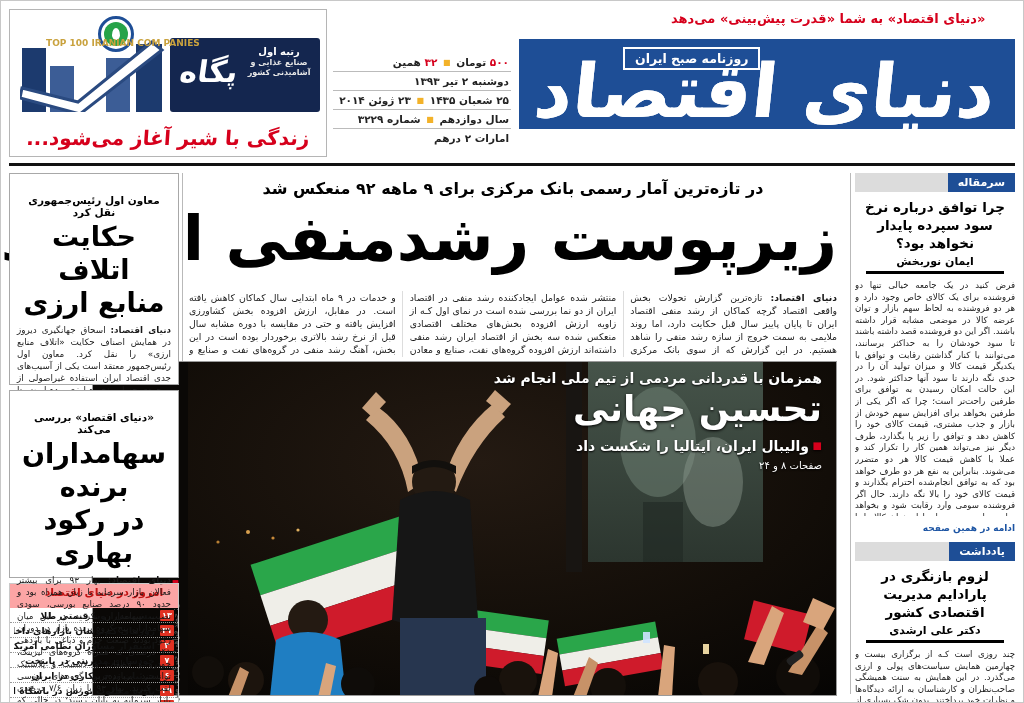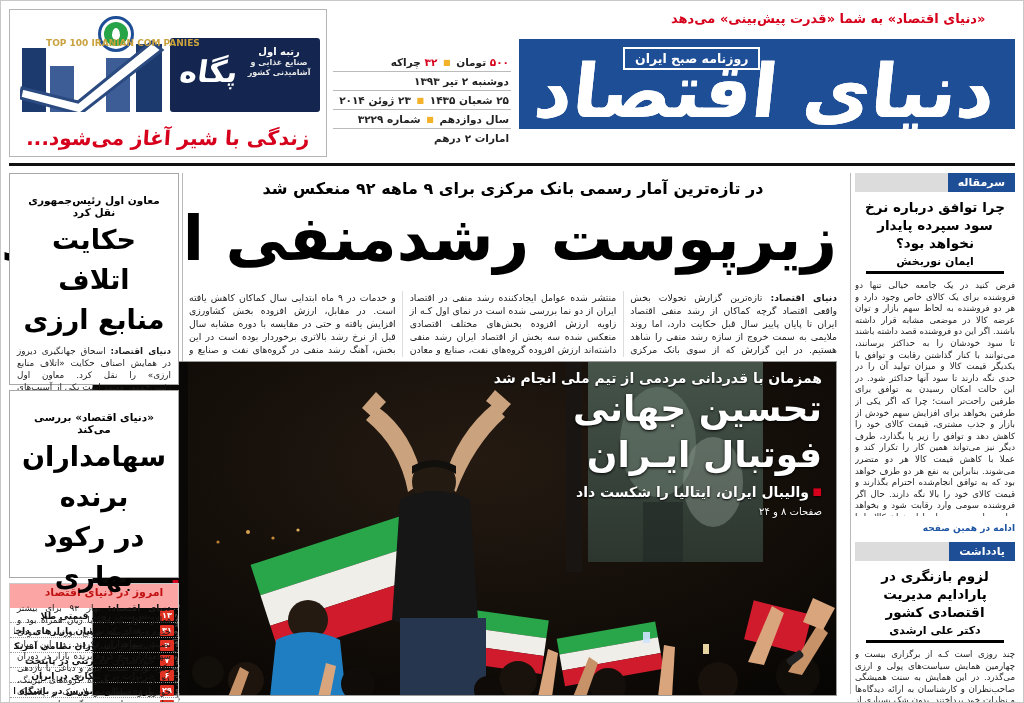--- a/index.html
+++ b/index.html
@@ -94,21 +94,21 @@
   #photo-credit { top:578px; right:840px; width:12px; color:#555; font-size:7.5px;
     writing-mode:vertical-rl; transform:rotate(180deg); height:120px; text-align:left;
     white-space:nowrap; }
   #photo-credit .rsq { color:#d6001c; }
 
   
   #left-col { top:172px; left:8px; width:170px; bottom:8px; }
   .story-box { border:1px solid #a8a8a8; padding:20px 7px 5px; margin-bottom:5px;
     background:#fff; position:relative; }
   .story-kicker { text-align:center; font-size:10.5px; font-weight:bold; margin-bottom:2px; }
-  .story-title { text-align:center; font-size:27px; font-weight:bold; line-height:40px;
+  .story-title { text-align:center; font-size:27px; font-weight:bold; line-height:33px;
     letter-spacing:-1px; margin-bottom:5px; }
   .story-body { font-size:8.8px; line-height:12px; text-align:justify; color:#1a1a1a; }
 
   
   #today-box { border:1px solid #c9c9c9; }
   #today-header { background:#fca5a5; color:#c21313; text-align:center; font-size:11px;
     font-weight:bold; height:24px; line-height:18px;padding-left:20px; }
   .today-row { display:flex; align-items:center; gap:5px; padding:1.5px 4px;
     border-bottom:1px dotted #999; direction:rtl; }
   .today-row:last-child { border-bottom:none; }
@@ -128,21 +128,21 @@
     <div id="masthead-title">دنیای اقتصاد</div>
     <div id="morning-badge">روزنامه صبح ایران</div>
   </div>
 
   <div class="abs" id="meta-block">
     <div class="meta-row">
       <span class="red-num">۵۰۰</span>
       <span>تومان</span>
       <span class="ysq">■</span>
       <span class="red-num">۳۲</span>
-      <span>چراکه</span>
+      <span>همین</span>
     </div>
     <div class="meta-row">دوشنبه ۲ تیر ۱۳۹۳</div>
     <div class="meta-row">
       <span>۲۵ شعبان ۱۴۳۵</span>
       <span class="ysq">■</span>
       <span>۲۳ ژوئن ۲۰۱۴</span>
     </div>
     <div class="meta-row">
       <span>سال دوازدهم</span>
       <span class="ysq">■</span>
@@ -266,21 +266,20 @@
       <rect x="598" y="292" width="18" height="8" rx="3" fill="#222" transform="rotate(-38 607 296)"></rect>
       <path d="M130 335 l8 -34 10 3 -6 31 Z" fill="#d9a57c"></path>
       <path d="M40 335 l12 -30 9 5 -9 25 Z" fill="#c79268"></path>
 
       <rect x="455" y="270" width="7" height="11" fill="#cfe3ff" opacity="0.9"></rect>
       <rect x="515" y="282" width="6" height="10" fill="#ffe9b0" opacity="0.9"></rect>
     </svg>
     <div id="photo-overlay">
       <div id="photo-kicker">همزمان با قدردانی مردمی از تیم ملی انجام شد</div>
       <div class="photo-title">تحسین جهانی</div>
-      <div class="photo-title">فوتبال ایـران</div>
       <div id="photo-sub">
         <span class="rsq">■ </span><span>والیبال ایران، ایتالیا را شکست داد</span>
       </div>
       <div id="photo-pages">صفحات ۸ و ۲۴</div>
     </div>
   </div>
   <div class="abs" id="photo-credit">
     <span class="rsq">■ </span><span>عکس: حمید فراهی/ خبرگزاری مهر</span>
   </div>
 

